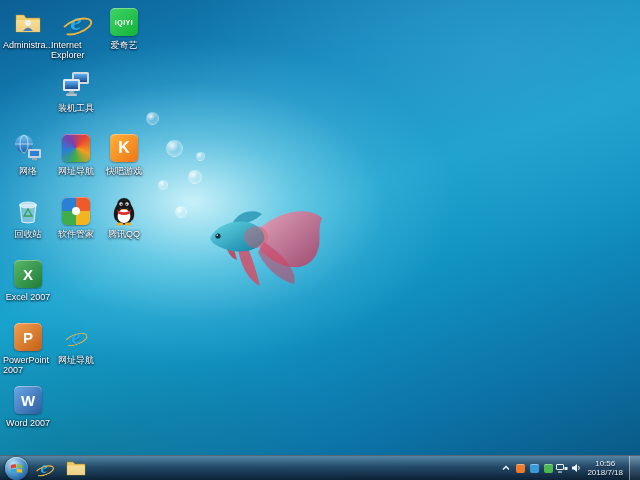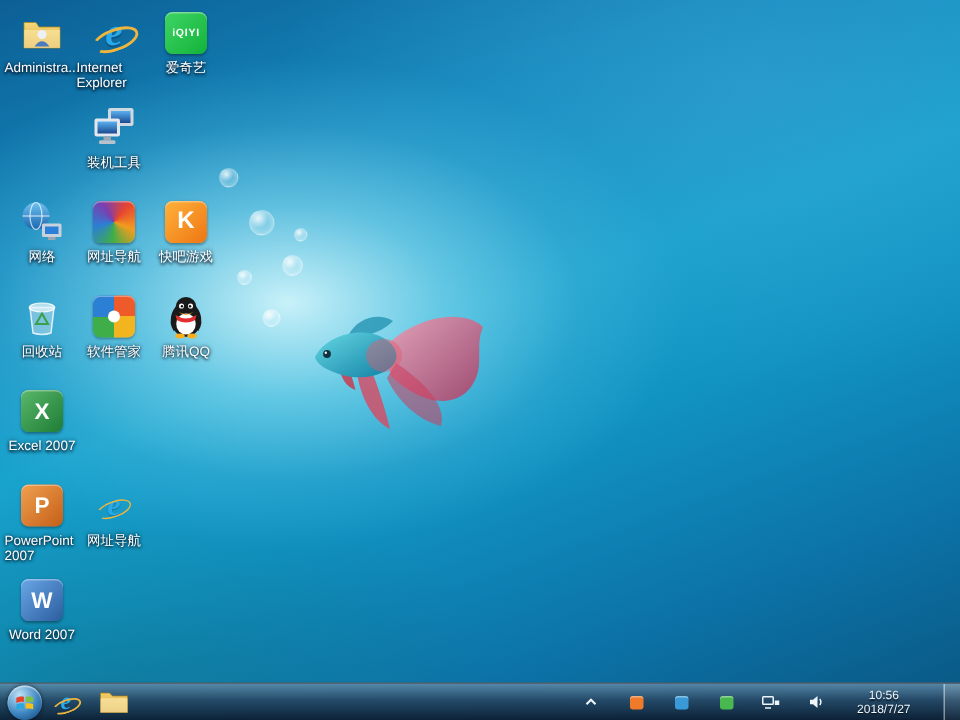--- a/index.html
+++ b/index.html
@@ -52,21 +52,21 @@
   .taskbar{position:absolute;left:0;bottom:0;width:640px;height:25px;z-index:10;
     display:flex;align-items:center;
     background:linear-gradient(180deg, rgba(96,138,168,.85) 0%, rgba(38,70,98,.9) 45%, rgba(12,30,50,.95) 100%);
     border-top:1px solid rgba(255,255,255,.3);box-sizing:border-box;}
   .start{width:23px;height:23px;border-radius:50%;margin-left:5px;flex:0 0 auto;cursor:pointer;
     background:radial-gradient(circle at 35% 28%, #bfe3f7, #3e86c2 55%, #0d3f70);
     box-shadow:0 0 3px rgba(0,0,0,.6), inset 0 1px 1px rgba(255,255,255,.6);
     display:flex;align-items:center;justify-content:center;}
   .tbtn{width:32px;height:23px;display:flex;align-items:center;justify-content:center;cursor:pointer;border-radius:2px;}
   .ie-mini{transform:scale(.62);transform-origin:center;}
-  .tray{margin-left:auto;display:flex;align-items:center;gap:18px;height:100%;}
+  .tray{margin-left:auto;display:flex;align-items:center;gap:2px;height:100%;}
   .tico{display:flex;align-items:center;justify-content:center;width:12px;height:12px;cursor:pointer;}
   .dot{width:9px;height:9px;border-radius:2px;box-shadow:inset 0 1px 0 rgba(255,255,255,.4);}
   .dot-blue{background:#3a9ad8;} .dot-green{background:#49b84e;} .dot-orange{background:#ee7a2a;}
   .clock{color:#eef6fc;font-size:8px;line-height:9px;text-align:center;margin:0 4px 0 3px;cursor:default;
     text-shadow:0 1px 1px rgba(0,0,0,.7);}
   .showdesk{width:10px;height:100%;border-left:1px solid rgba(255,255,255,.45);cursor:pointer;
     background:linear-gradient(180deg,rgba(255,255,255,.14),rgba(255,255,255,.04));}
 </style>
 </head>
 <body>
@@ -328,19 +328,19 @@
         </svg>
       </div>
       <div class="tico">
         <svg width="10" height="10" viewBox="0 0 10 10">
           <path d="M1 3.5 h2 L6 1 v8 L3 6.5 H1 z" fill="#eef6fc"></path>
           <path d="M7.5 3 q1.5 2 0 4" stroke="#eef6fc" fill="none" stroke-width="1"></path>
         </svg>
       </div>
       <div class="clock">
         <div>10:56</div>
-        <div>2018/7/27</div>
+        <div>2018/7/18</div>
       </div>
       <div class="showdesk"></div>
     </div>
   </div>
 
 </div>
 
 </body></html>

